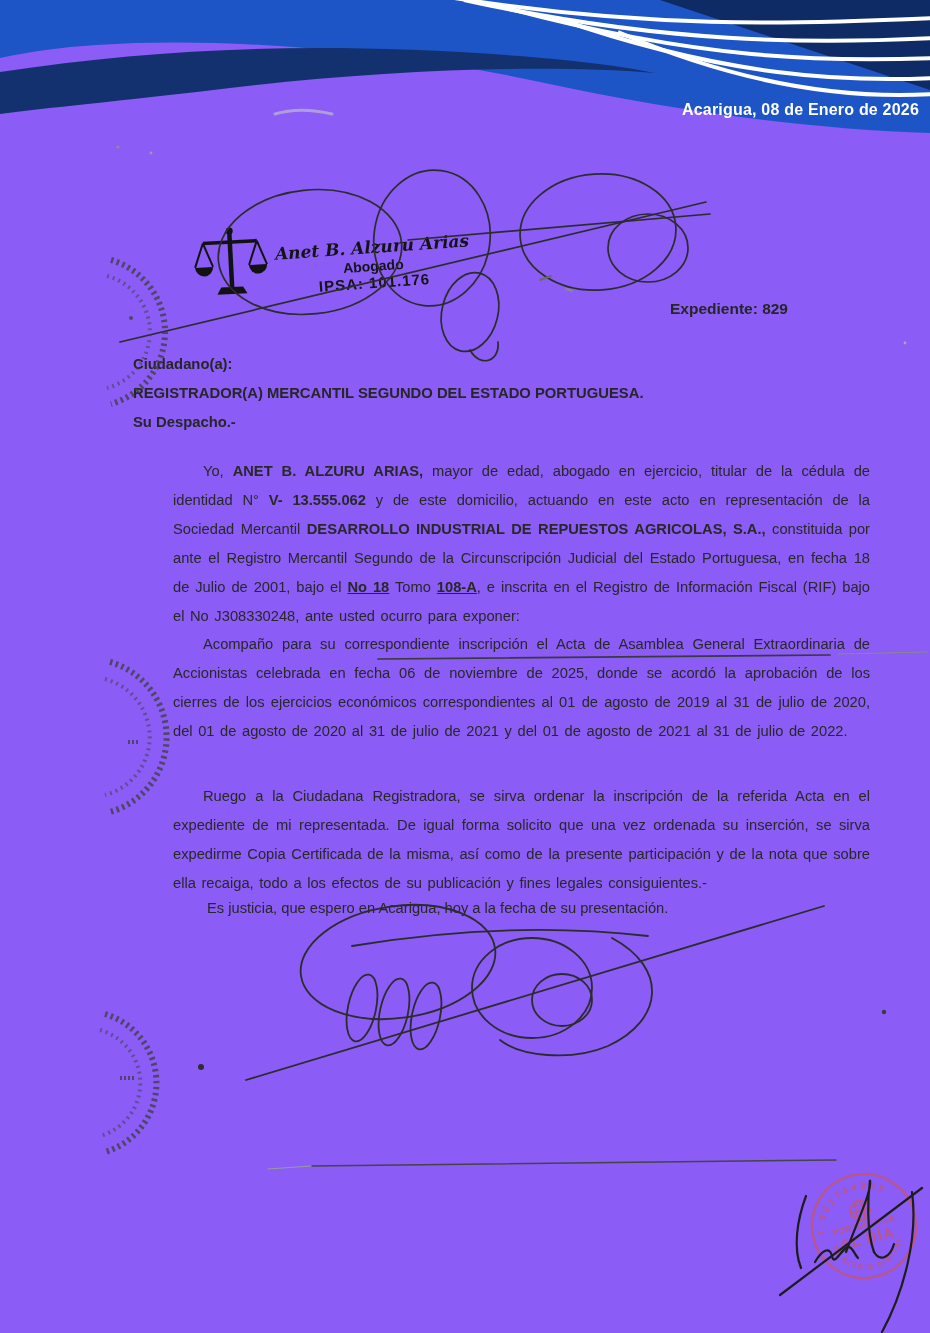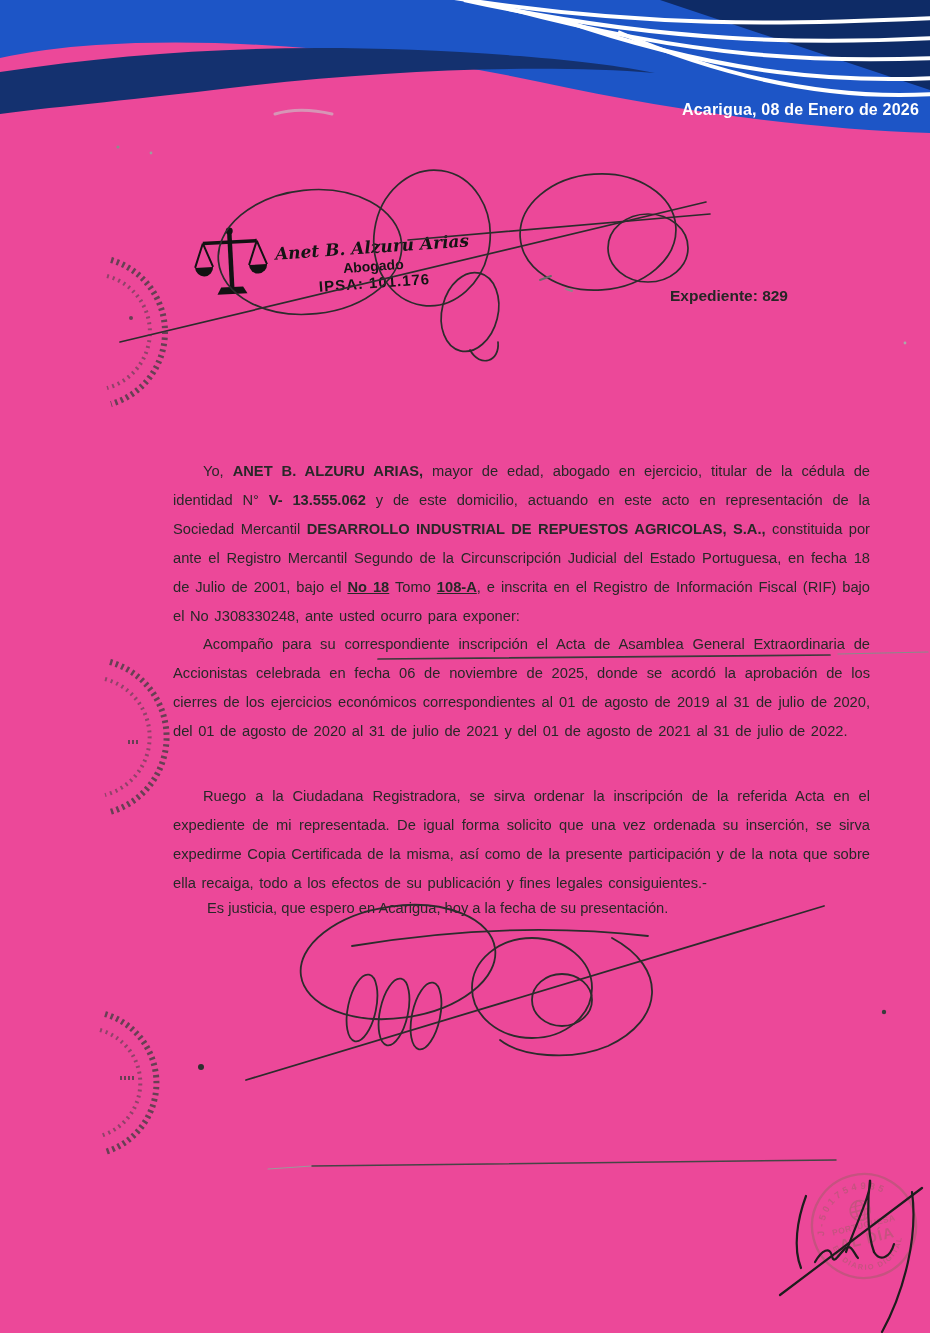--- a/index.html
+++ b/index.html
@@ -1,34 +1,34 @@
 <!DOCTYPE html>
 <html><head>
 <meta charset="utf-8">
 <style>
   html,body{margin:0;padding:0;background:#e8e8e8;}
   .page{
-    position:relative;width:930px;height:1333px;background:#ec4899;
+    position:relative;width:930px;height:1333px;background:#8b5cf6;
     margin:0 auto;overflow:hidden;
     font-family:"Liberation Sans",sans-serif;color:#262626;
   }
   .abs{position:absolute;}
   .hdr-svg{position:absolute;top:0;left:0;}
   .hdr-date{
     position:absolute;top:101px;right:11px;color:#ffffff;
     font-size:16px;font-weight:600;letter-spacing:.2px;
   }
   .stamp-id{
     position:absolute;left:276px;top:238px;transform:rotate(-4deg);
     color:#141414;text-align:center;line-height:1.15;
   }
   .stamp-id .name{font-family:"DejaVu Serif",serif;font-style:italic;font-weight:bold;font-size:17px;white-space:nowrap;}
   .stamp-id .role{font-weight:bold;font-size:14px;}
   .stamp-id .reg{font-weight:bold;font-size:15px;letter-spacing:1px;}
-  .expediente{position:absolute;top:287px;right:142px;font-weight:bold;font-size:15.5px;}
+  .expediente{position:absolute;top:300px;right:142px;font-weight:bold;font-size:15.5px;}
   .addr{position:absolute;left:133px;top:350px;font-weight:bold;font-size:14.8px;line-height:29px;}
   .para{
     position:absolute;left:133px;width:697px;font-size:14.7px;line-height:29px;
     text-align:justify;word-spacing:1.5px;color:#282828;margin-left:40px;
   }
   .para.ind{text-indent:30px;}
   .closing{position:absolute;left:133px;width:697px;font-size:14.7px;line-height:29px;text-indent:74px;color:#282828;}
   .ink{position:absolute;top:0;left:0;pointer-events:none;}
   .pinkstamp{position:absolute;top:0;left:0;}
 </style>
@@ -64,20 +64,25 @@
     </g>
   </svg>
   <div class="stamp-id">
     <div class="name">Anet B. Alzuru Arias</div>
     <div class="role">Abogado</div>
     <div class="reg">IPSA: 101.176</div>
   </div>
 
   <div class="expediente">Expediente: 829</div>
 
+  <div class="addr">
+    <div>Ciudadano(a):</div>
+    <div>REGISTRADOR(A) MERCANTIL SEGUNDO DEL ESTADO PORTUGUESA.</div>
+    <div>Su Despacho.-</div>
+  </div>
 
   <div class="para ind" style="top:457px;"><span>Yo, </span><span style="font-weight: bold;">ANET B. ALZURU ARIAS,</span><span> mayor de edad, abogado en ejercicio, titular de la cédula de identidad N° </span><span style="font-weight: bold;">V- 13.555.062</span><span> y de este domicilio, actuando en este acto en representación de la Sociedad Mercantil </span><span style="font-weight: bold;">DESARROLLO INDUSTRIAL DE REPUESTOS AGRICOLAS, S.A.,</span><span> constituida por ante el Registro Mercantil Segundo de la Circunscripción Judicial del Estado Portuguesa, en fecha 18 de Julio de 2001, bajo el </span><span style="font-weight: bold; text-decoration: underline;">No 18</span><span> Tomo </span><span style="font-weight: bold; text-decoration: underline;">108-A</span><span>, e inscrita en el Registro de Información Fiscal (RIF) bajo el No J308330248, ante usted ocurro para exponer:</span></div>
   <div class="para ind" style="top:630px;"><span>Acompaño para su correspondiente inscripción el Acta de Asamblea General Extraordinaria de Accionistas celebrada en fecha 06 de noviembre de 2025, donde se acordó la aprobación de los cierres de los ejercicios económicos correspondientes al 01 de agosto de 2019 al 31 de julio de 2020, del 01 de agosto de 2020 al 31 de julio de 2021 y del 01 de agosto de 2021 al 31 de julio de 2022.</span></div>
   <div class="para ind" style="top:782px;"><span>Ruego a la Ciudadana Registradora, se sirva ordenar la inscripción de la referida Acta en el expediente de mi representada.  De igual forma solicito que una vez ordenada su inserción, se sirva expedirme Copia Certificada de la misma, así como de la presente participación y de la nota que sobre ella recaiga, todo a los efectos de su publicación y fines legales consiguientes.-</span></div>
   <div class="closing" style="top:894px;">Es justicia, que espero en Acarigua, hoy a la fecha de su presentación.</div>
 
   <svg class="ink" width="930" height="1333" viewBox="0 0 930 1333">
 
     <g stroke="#2c2c2c" stroke-width="1.7" fill="none" stroke-linecap="round">
       <ellipse cx="310" cy="252" rx="92" ry="62" transform="rotate(-6 310 252)"></ellipse>

